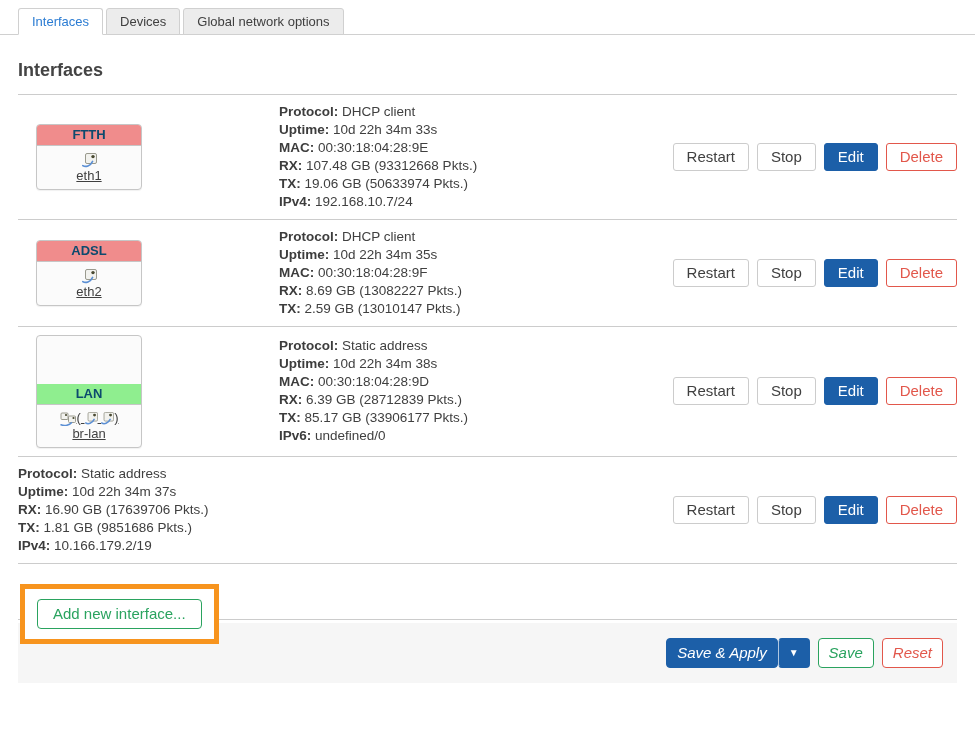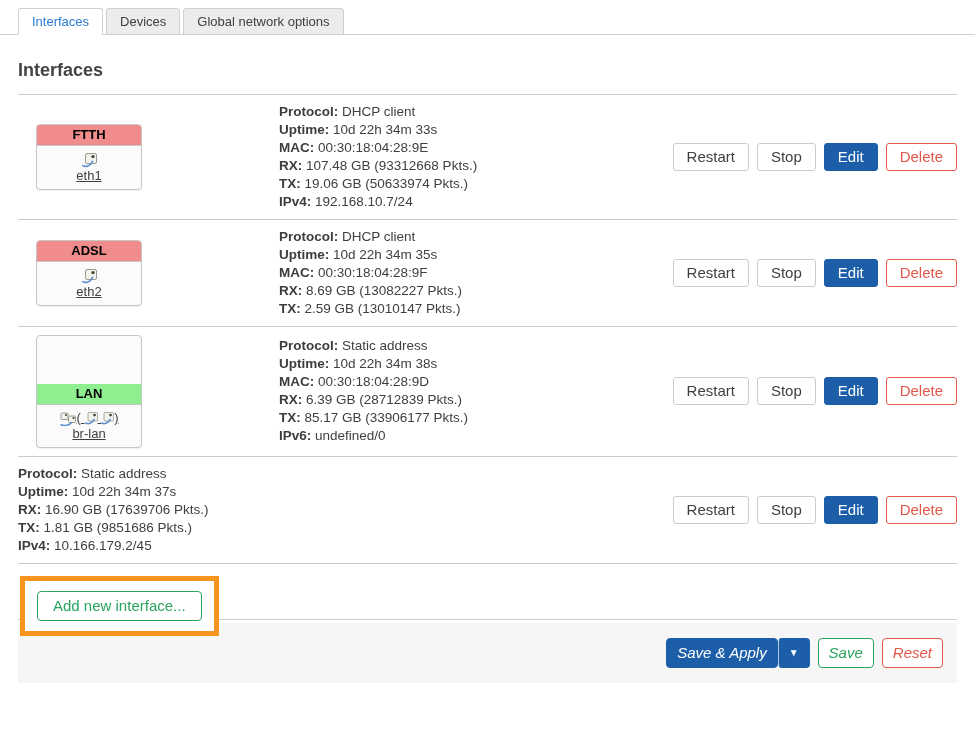--- a/index.html
+++ b/index.html
@@ -65,21 +65,21 @@
     border: 1px solid #c6c6c6;
     border-radius: 4px;
     background: #fbfbfb;
     text-align: center;
     font-size: 13px;
     overflow: hidden;
     box-shadow: 0 1px 1px rgba(0,0,0,.06);
   }
   .ifacebox-head {
     font-weight: bold;
-    color: #000000;
+    color: #0c4a6e;
     padding: 2px 4px 3px;
     border-bottom: 1px solid #c6c6c6;
   }
   .head-red   { background: #f08c8c; }
   .head-green { background: #8fee8f; margin-top: 48px; }
   .head-cyan  { background: #90eeee; }
   .ifacebox-body { padding: 6px 4px 6px; text-decoration: underline; }
   .ic-line { line-height: 14px; }
   .ic-line svg { vertical-align: middle; }
 
@@ -103,21 +103,21 @@
   .add-area {
     margin: 0 18px;
     border-bottom: 1px solid #ccc;
     padding: 0 0 0 0;
     height: 55px;
     position: relative;
   }
   .highlight-box {
     position: absolute;
     left: 2px;
-    top: 12px;
+    top: 20px;
     border: 5px solid #f7941e;
     background: #fff;
     padding: 10px 12px;
     z-index: 2;
   }
   .btn-add {
     padding: 6px 15px;
     border-radius: 4px;
   }
 
@@ -269,21 +269,21 @@
       <button class="btn btn-red">Delete</button>
     </div>
   </div>
 
   <div class="ifrow">
     <div class="col-details">
       <div><span class="dlabel">Protocol:</span> <span>Static address</span></div>
       <div><span class="dlabel">Uptime:</span> <span>10d 22h 34m 37s</span></div>
       <div><span class="dlabel">RX:</span> <span>16.90 GB (17639706 Pkts.)</span></div>
       <div><span class="dlabel">TX:</span> <span>1.81 GB (9851686 Pkts.)</span></div>
-      <div><span class="dlabel">IPv4:</span> <span>10.166.179.2/45</span></div>
+      <div><span class="dlabel">IPv4:</span> <span>10.166.179.2/19</span></div>
     </div>
     <div class="col-actions">
       <button class="btn">Restart</button>
       <button class="btn">Stop</button>
       <button class="btn btn-blue">Edit</button>
       <button class="btn btn-red">Delete</button>
     </div>
   </div>
 
 </div>

